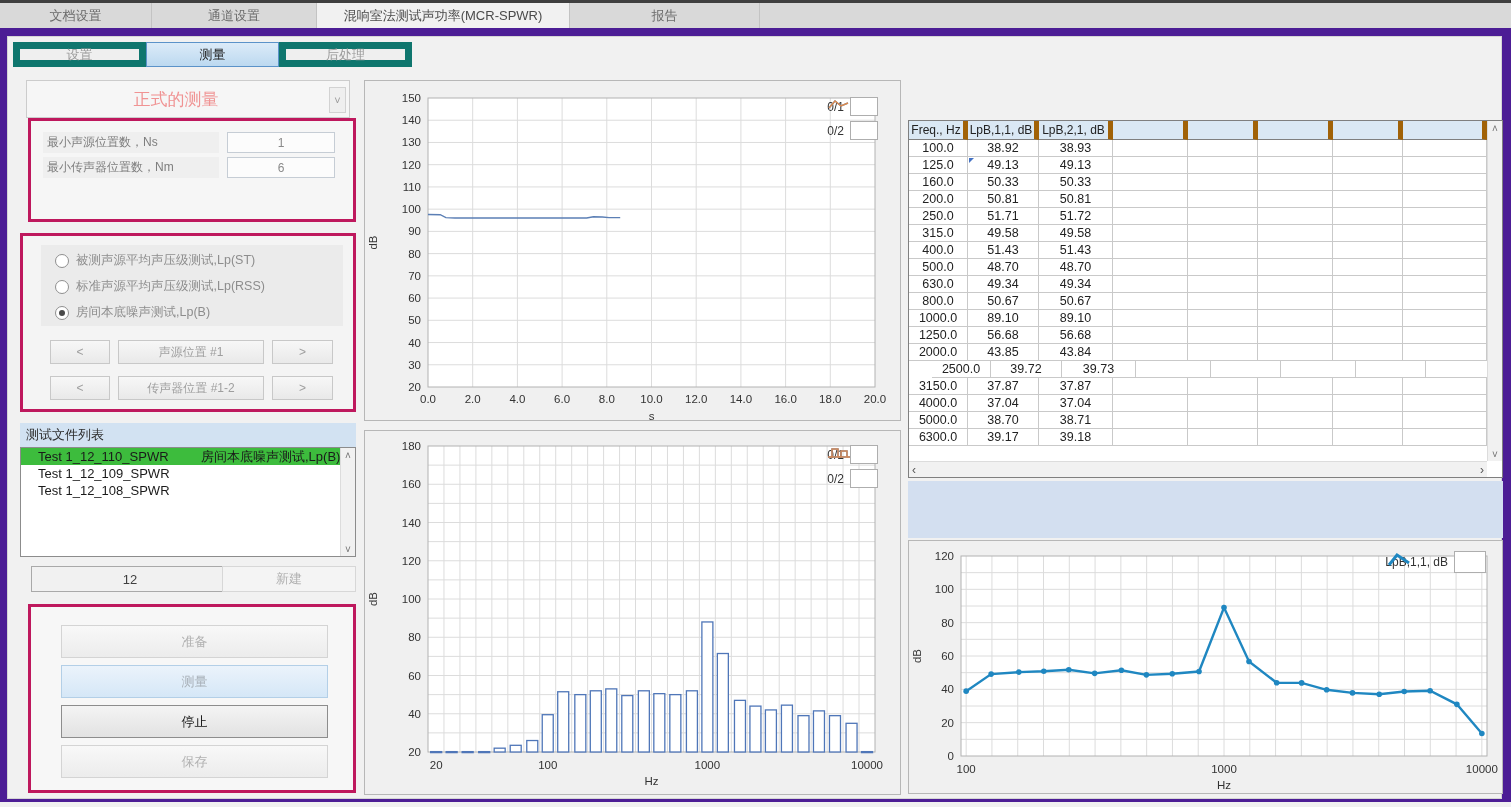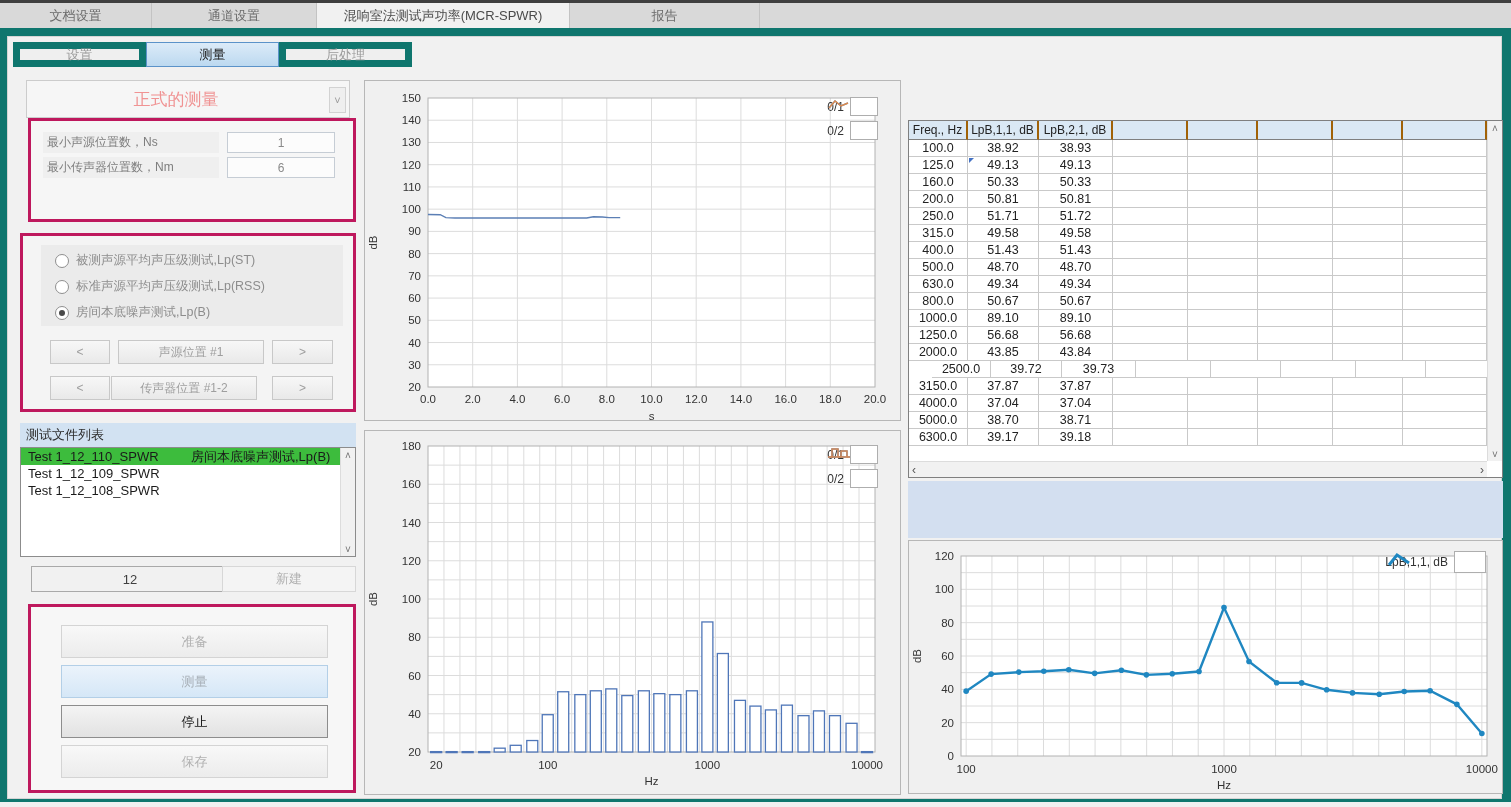--- a/index.html
+++ b/index.html
@@ -1,16 +1,16 @@
 <!DOCTYPE html>
 <html><head>
 <meta charset="utf-8">
 <style>
   html,body{margin:0;padding:0;background:#f0f0f0;}
-  .app{position:relative;width:1511px;height:802px;overflow:hidden;background:#0f766e;
+  .app{position:relative;width:1511px;height:802px;overflow:hidden;background:#4c1d95;
        font-family:"Liberation Sans","DejaVu Sans",sans-serif;color:#333;}
   .top-strip{position:absolute;left:0;top:0;width:1511px;height:3px;background:#3f3f3f;}
   .tabbar{position:absolute;left:0;top:3px;width:1511px;height:25px;background:#d9d9d9;display:flex;}
   .tab{height:25px;display:flex;align-items:center;justify-content:center;font-size:13px;color:#6b6b6b;
        border-right:1px solid #c3c3c3;box-sizing:border-box;cursor:default;}
   .tab.active{background:#f1f1f1;color:#4a4a4a;}
   .content-frame{position:absolute;left:7px;top:36px;width:1495px;height:763px;background:#f1f1f1;
        border:1px solid #d5d5d5;box-sizing:border-box;}
   .subtabs{position:absolute;left:13px;top:42px;display:flex;}
   .subtab{width:133px;height:25px;box-sizing:border-box;display:flex;align-items:center;justify-content:center;
@@ -35,21 +35,21 @@
        box-sizing:content-box;flex:0 0 auto;position:relative;}
   .rb.sel::after{content:'';position:absolute;left:3px;top:3px;width:6px;height:6px;border-radius:50%;background:#4a4a4a;}
   .rb.dis{border-color:#c4c4c4;}
   .navbtn{position:absolute;height:24px;box-sizing:border-box;background:linear-gradient(#f7f7f7,#e9e9e9);
        border:1px solid #c8c8c8;display:flex;align-items:center;justify-content:center;font-size:12px;color:#9e9e9e;}
   .flist-header{position:absolute;left:20px;top:423px;width:336px;height:24px;background:#d2e2f2;color:#2f2f2f;
        font-size:13px;display:flex;align-items:center;padding-left:6px;box-sizing:border-box;}
   .flist{position:absolute;left:20px;top:447px;width:336px;height:110px;background:#fff;border:1px solid #8c8c8c;
        box-sizing:border-box;}
   .flist-items{position:absolute;left:0;top:0;right:15px;bottom:0;overflow:hidden;}
-  .fitem{height:17px;display:flex;align-items:center;font-size:13px;color:#1a1a1a;padding-left:7px;white-space:nowrap;}
+  .fitem{height:17px;display:flex;align-items:center;font-size:13px;color:#1a1a1a;padding-left:17px;white-space:nowrap;}
   .fitem.sel{background:#3dbc3d;}
   .fitem .fname{width:163px;flex:0 0 auto;}
   .vscroll{position:absolute;right:0;top:0;width:15px;bottom:0;background:#f1f1f1;border-left:1px solid #dcdcdc;
        box-sizing:border-box;display:flex;flex-direction:column;justify-content:space-between;}
   .sarrow{height:14px;display:flex;align-items:center;justify-content:center;font-size:10px;color:#6f6f6f;}
   .btn{position:absolute;box-sizing:border-box;display:flex;align-items:center;justify-content:center;font-size:13px;}
   .btn-12{background:#f1f1f1;border:1px solid #a9a9a9;color:#3f3f3f;}
   .btn-new{background:#f4f4f4;border:1px solid #d7d7d7;color:#b0b0b0;}
   .act-dis{background:linear-gradient(#f8f8f8,#ececec);border:1px solid #d4d4d4;color:#b1b1b1;}
   .act-hl{background:linear-gradient(#ebf3fb,#d5e7f7);border:1px solid #b3cfe7;color:#a8b0b8;}
@@ -68,21 +68,21 @@
   .rrow .radio-row{position:absolute;top:2px;}
   .result-btn{position:absolute;left:462px;top:3px;width:107px;height:22px;background:#f1f1f1;border:1px solid #808080;
        box-sizing:border-box;display:flex;align-items:center;justify-content:center;font-size:12.5px;color:#2e2e2e;}
   .rtable{position:absolute;left:908px;top:120px;width:595px;height:358px;background:#fff;border:1px solid #7f7f7f;
        box-sizing:border-box;}
   .tgrid{position:absolute;left:0;top:0;right:15px;bottom:16px;overflow:hidden;}
   .trow{display:flex;height:17px;}
   .trow.head{height:19px;background:#dae8f4;}
   .tcell{box-sizing:border-box;border-right:1px solid #c9c9c9;border-bottom:1px solid #c9c9c9;font-size:12.5px;
        display:flex;align-items:center;justify-content:center;color:#222;position:relative;}
-  .head .tcell{border-right:2px solid #a16207;border-bottom:1px solid #7f7f7f;font-size:12px;}
+  .head .tcell{border-right:5px solid #a16207;border-bottom:1px solid #7f7f7f;font-size:12px;}
   .tcell.mark::before{content:'';position:absolute;left:1px;top:1px;border-top:5px solid #4472c4;border-right:5px solid transparent;}
   .hscroll{position:absolute;left:0;bottom:0;right:15px;height:16px;background:#f1f1f1;border-top:1px solid #dcdcdc;
        box-sizing:border-box;display:flex;justify-content:space-between;align-items:center;padding:0 3px;
        font-size:12px;color:#555;}
   .blue-area{position:absolute;left:908px;top:481px;width:595px;height:57px;background:#d3dff0;}
 </style>
 </head>
 <body>
 
 <div class="app">
@@ -130,21 +130,21 @@
         <div class="radio-row" style="top: 55px;">
           <span class="rb sel"></span>
           <span>房间本底噪声测试,Lp(B)</span>
         </div>
       </div>
     <div id="navRows">
         <div class="navbtn" style="left: 27px; top: 104px; width: 60px;">&lt;</div>
         <div class="navbtn" style="left: 95px; top: 104px; width: 146px;">声源位置 #1</div>
         <div class="navbtn" style="left: 249px; top: 104px; width: 61px;">&gt;</div>
         <div class="navbtn" style="left: 27px; top: 140px; width: 60px;">&lt;</div>
-        <div class="navbtn" style="left: 88px; top: 140px; width: 146px;">传声器位置 #1-2</div>
+        <div class="navbtn" style="left: 95px; top: 140px; width: 146px;">传声器位置 #1-2</div>
         <div class="navbtn" style="left: 249px; top: 140px; width: 61px;">&gt;</div>
       </div>
   </div>
 
   <div class="flist-header">测试文件列表</div>
   <div class="flist">
     <div class="flist-items" id="fileItems">
         <div class="fitem sel">
           <span class="fname">Test 1_12_110_SPWR</span>
           <span>房间本底噪声测试,Lp(B)</span>

